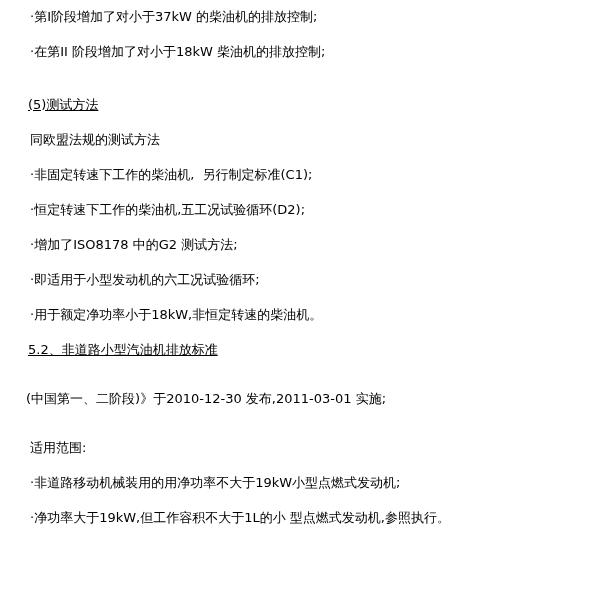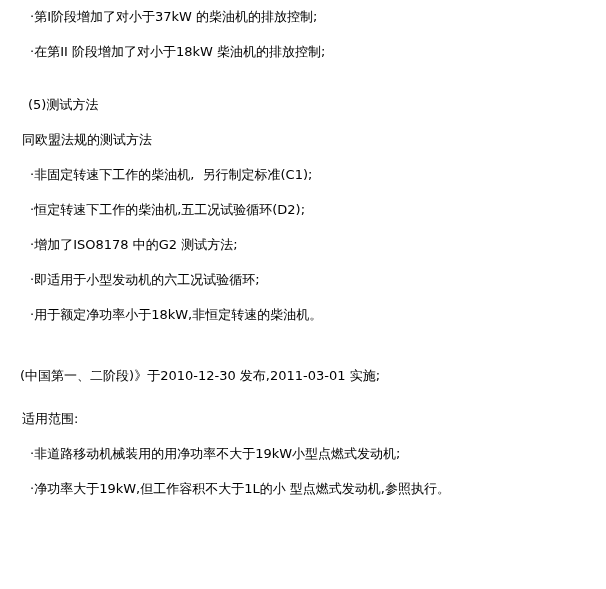--- a/index.html
+++ b/index.html
@@ -28,29 +28,30 @@
     word-break: break-all;
   }
   
   .p-bullet {
     margin: 0;
     padding: 0 14px 0 30px;
   }
   .p-indent {
     margin: 0;
     padding: 0 14px 0 28px;
+    text-decoration: underline;
   }
   .p-indent2 {
     margin: 0;
-    padding: 0 14px 0 22px;
+    padding: 0 14px 0 30px;
   }
   .gap-18 { height: 18px; }
   .gap-8 { height: 8px; }
   .wrap-line {
-    margin: 8px;
+    margin: 14px;
     padding: 0 14px 0 12px;
   }
 </style>
 </head>
 <body>
 
 <div id="doc">
 
   <div class="gap-8"></div>
 
@@ -76,20 +77,21 @@
 
   <p class="line p-bullet">·增加了ISO8178 中的G2 测试方法;</p>
   <div class="gap-18"></div>
 
   <p class="line p-bullet">·即适用于小型发动机的六工况试验循环;</p>
   <div class="gap-18"></div>
 
   <p class="line p-bullet">·用于额定净功率小于18kW,非恒定转速的柴油机。</p>
   <div class="gap-18"></div>
 
+  <p class="line p-indent">5.2、非道路小型汽油机排放标准</p>
   <div class="gap-18"></div>
 
   <p class="line wrap-line">(中国第一、二阶段)》于2010-12-30 发布,2011-03-01 实施;</p>
   <div class="gap-18"></div>
 
   <p class="line p-indent2">适用范围:</p>
   <div class="gap-18"></div>
 
   <p class="line p-bullet">·非道路移动机械装用的用净功率不大于19kW小型点燃式发动机;</p>
   <div class="gap-18"></div>

